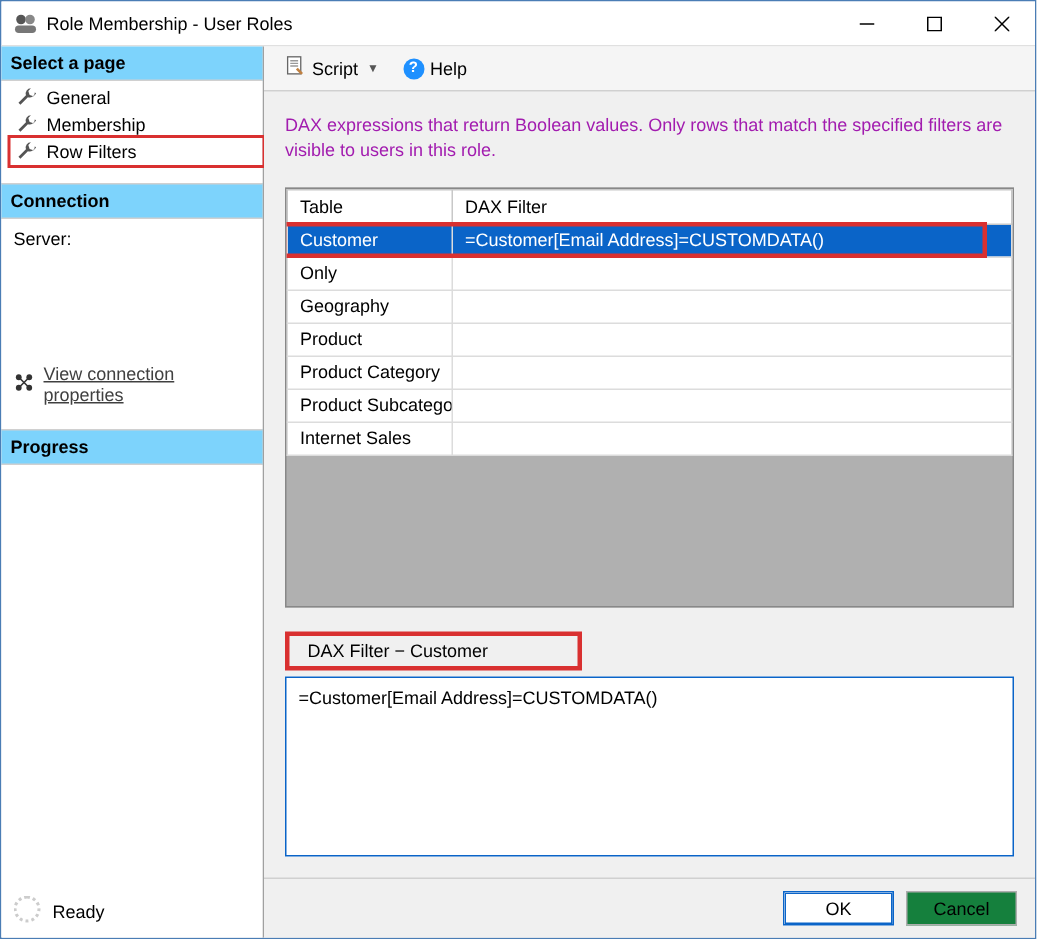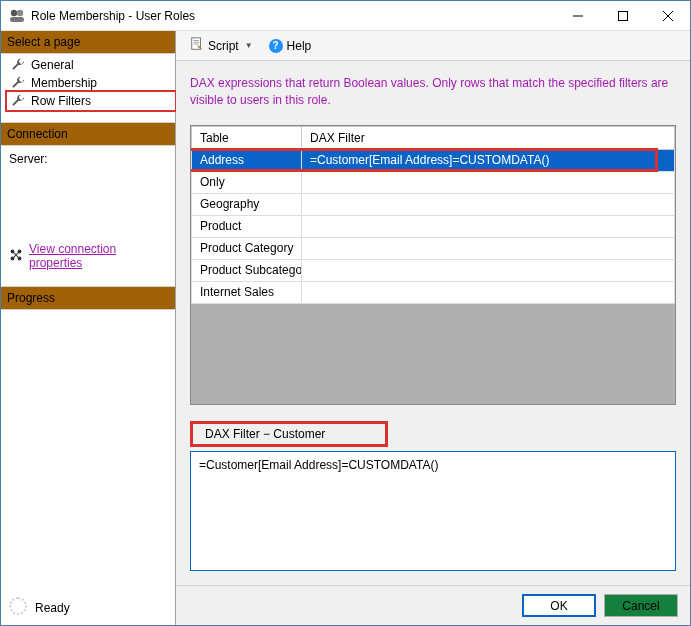--- a/index.html
+++ b/index.html
@@ -44,25 +44,25 @@
     min-height: 0;
   }
   .left-pane {
     width: 175px;
     border-right: 1px solid #a0a0a0;
     display: flex;
     flex-direction: column;
     background: #f4f4f4;
   }
   .section-header {
-    background: #a16207;
+    background: #7dd3fc;
     border-top: 1px solid #d0d0d0;
     border-bottom: 1px solid #d0d0d0;
     padding: 4px 6px;
-    font-weight: normal;
+    font-weight: bold;
   }
   .section-header.first { border-top: none; }
   .page-list { padding: 2px 0 12px 0; background: #fff; }
   .page-item {
     display: flex;
     align-items: center;
     padding: 2px 6px 2px 10px;
     gap: 6px;
   }
   .page-item .wrench { width: 14px; height: 14px; flex-shrink: 0; }
@@ -72,21 +72,21 @@
     padding: 2px 4px;
   }
   .conn-body { flex: 0 0 140px; background:#fff; padding: 6px 8px; display:flex; flex-direction:column; }
   .conn-label { margin-bottom: 6px; }
   .conn-link {
     display: flex;
     align-items: center;
     gap: 6px;
     margin-top: auto;
     margin-bottom: 10px;
-    color: #a21caf;
+    color: #404040;
     text-decoration: underline;
   }
   .progress-body { background:#fff; padding: 10px 8px; display:flex; align-items:flex-end; gap:8px; flex:1; }
   .spinner {
     width: 18px; height: 18px; border: 2px dotted #ccc; border-radius: 50%;
   }
 
   .right-pane {
     flex: 1;
     display: flex;
@@ -329,21 +329,21 @@
                 <col>
               </colgroup>
             <thead>
               <tr>
                 <th>Table</th>
                 <th>DAX Filter</th>
               </tr>
             </thead>
             <tbody>
               <tr class="selected">
-                <td>Address</td>
+                <td>Customer</td>
                 <td>=Customer[Email Address]=CUSTOMDATA()</td>
               </tr>
               <tr>
                 <td>Only</td>
                 <td></td>
               </tr>
               <tr>
                 <td>Geography</td>
                 <td></td>
               </tr>

